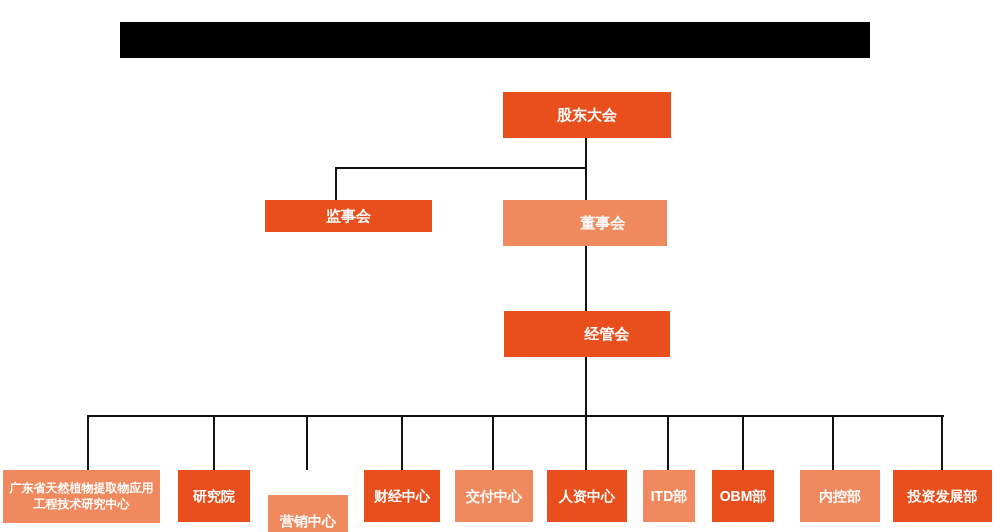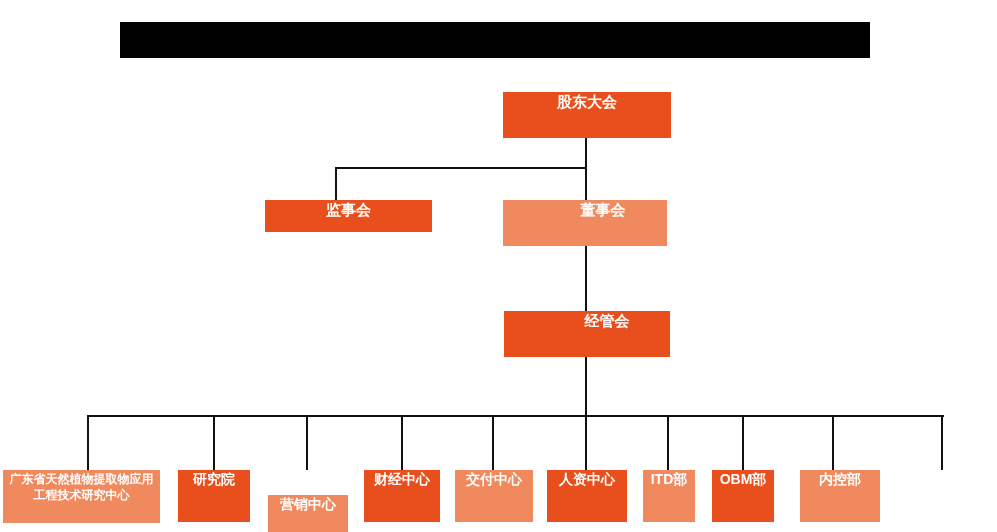--- a/index.html
+++ b/index.html
@@ -19,21 +19,21 @@
     position: absolute;
     left: 120px;
     top: 22px;
     width: 750px;
     height: 36px;
     background: var(--title-bar-bg, #000000);
   }
   .org-box {
     position: absolute;
     display: flex;
-    align-items: flex-start;
+    align-items: center;
     justify-content: center;
     text-align: center;
     color: var(--box-text, #ffffff);
     font-weight: bold;
     font-size: 15px;
     line-height: 1.3;
     box-sizing: border-box;
   }
   .org-box[data-variant="primary"]   { background: var(--primary, #E84F1D); }
   .org-box[data-variant="secondary"] { background: var(--secondary, #F08A5E); }
@@ -135,14 +135,17 @@
   </div>
   <div class="org-box lvl4 box-b6" data-variant="secondary">
     <span>ITD部</span>
   </div>
   <div class="org-box lvl4 box-b7" data-variant="primary">
     <span>OBM部</span>
   </div>
   <div class="org-box lvl4 box-b8" data-variant="secondary">
     <span>内控部</span>
   </div>
+  <div class="org-box lvl4 box-b9" data-variant="primary">
+    <span>投资发展部</span>
+  </div>
 
 </div>
 
 </body></html>

